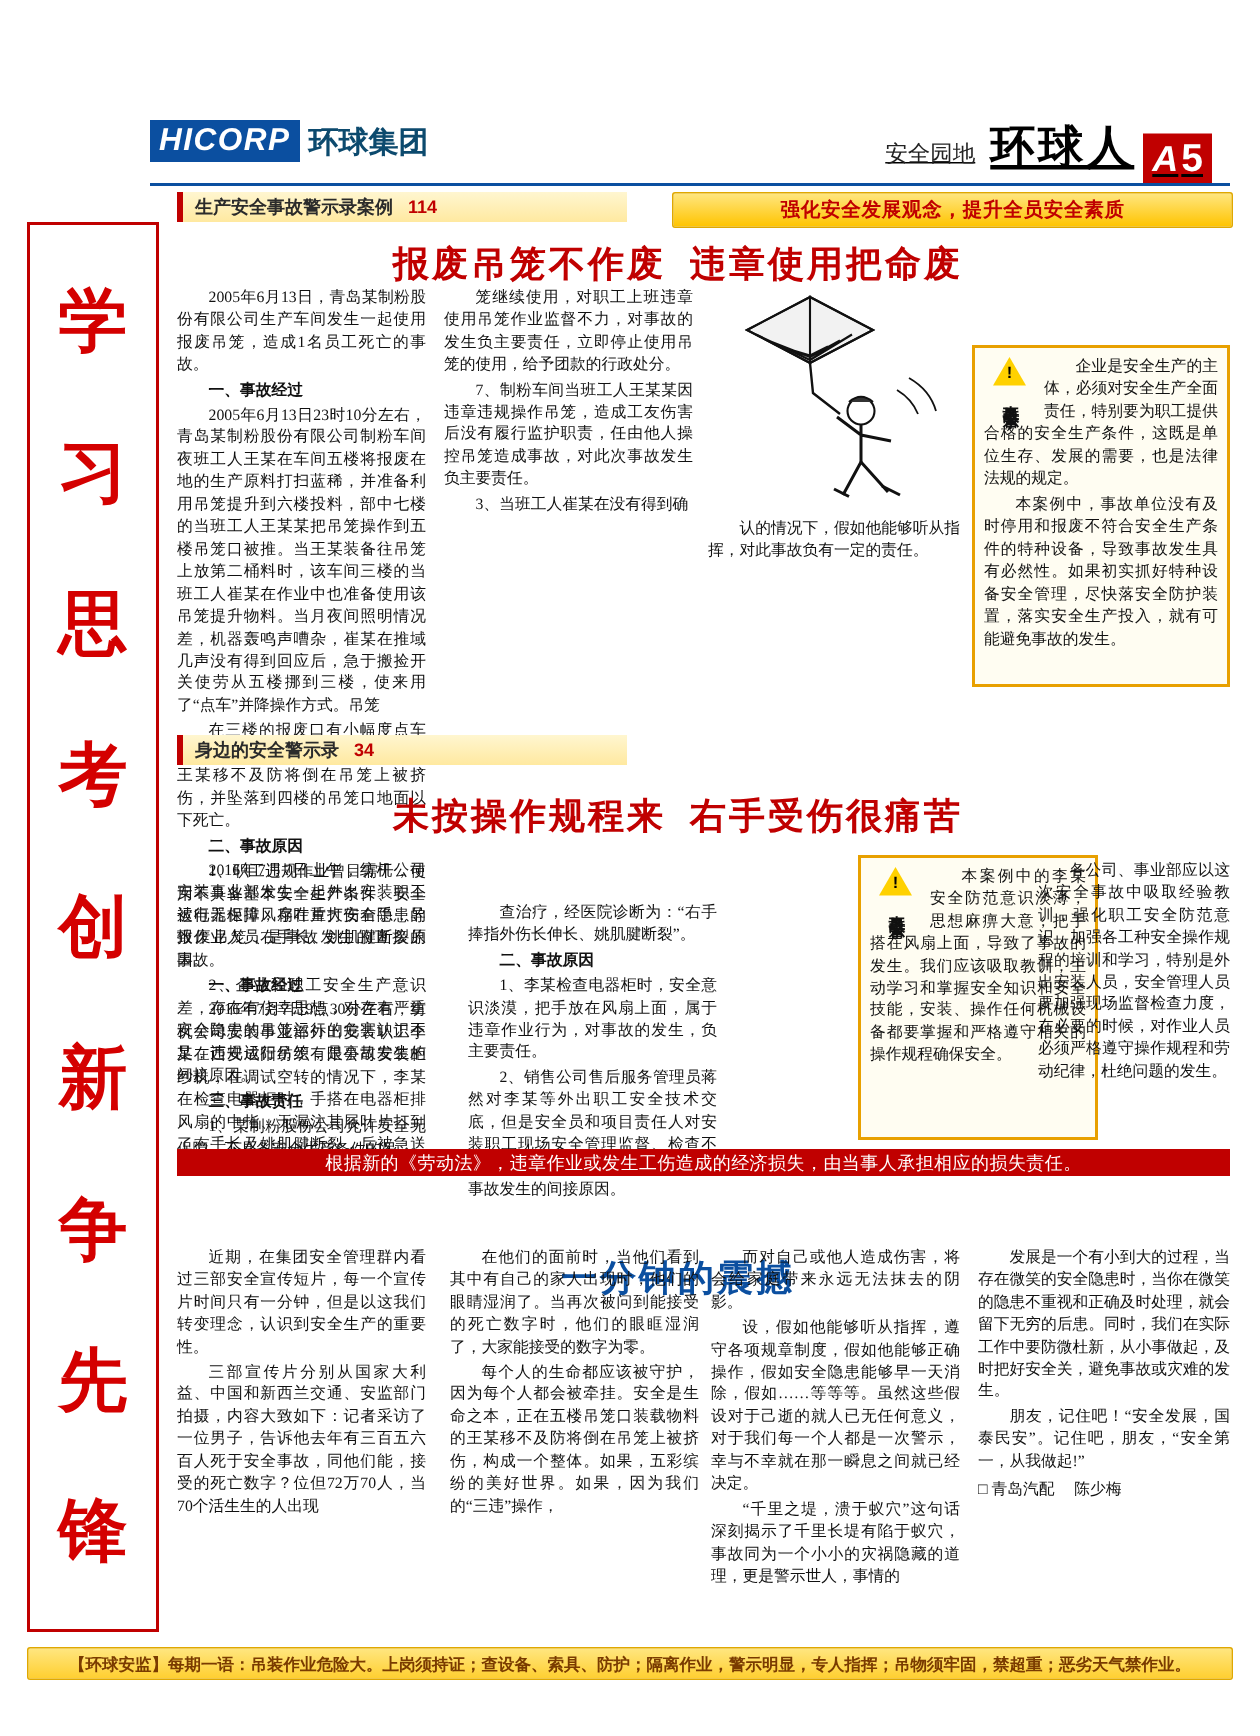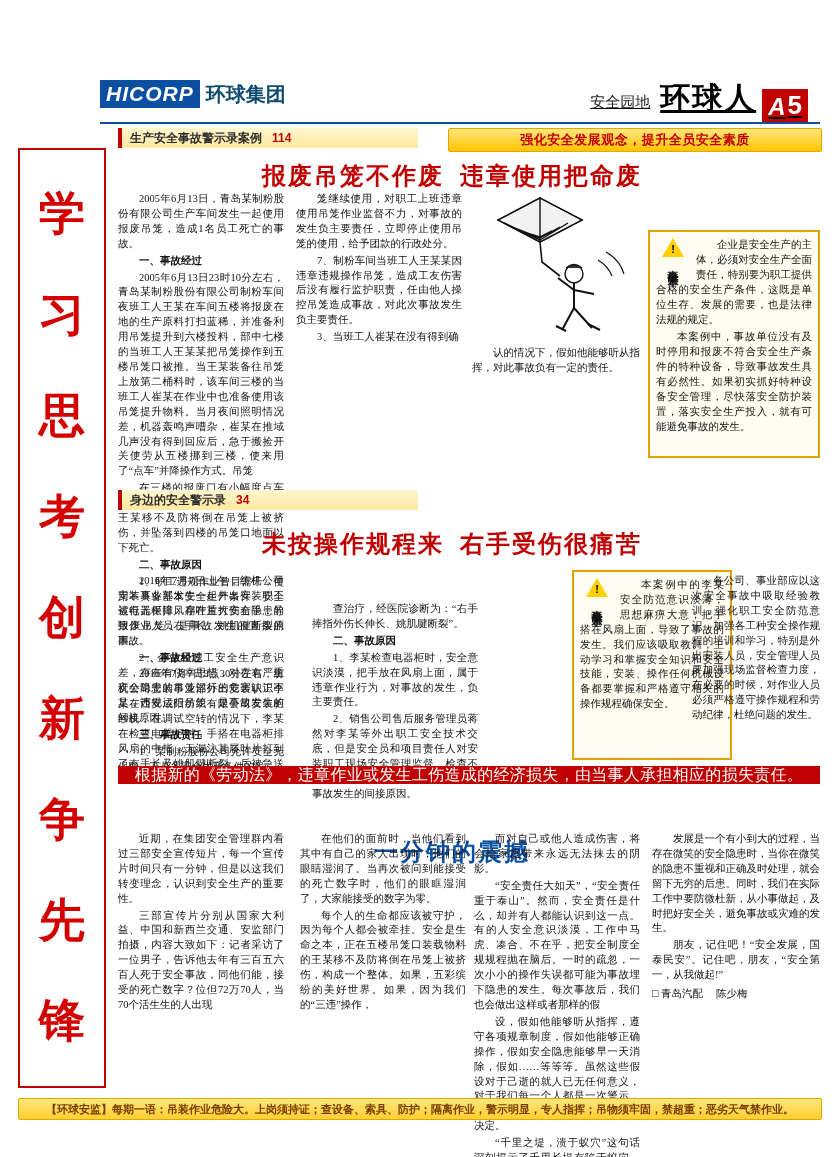--- a/index.html
+++ b/index.html
@@ -102,21 +102,21 @@
   }
   .warn-label{
     font-size:11px;font-weight:bold;color:#111;writing-mode:vertical-rl;
     letter-spacing:2px;line-height:1.1;
   }
   .warn-text{font-size:10.5px;line-height:1.42;text-align:justify;color:#111;}
   .warn-text p{margin:0 0 3px 0;text-indent:2em;}
 
   
   .note-strip{
-    position:absolute;background:#c00000;color:#fff;font-size:16px;
+    position:absolute;background:#c00000;color:#fff;font-size:12px;
     display:flex;align-items:center;justify-content:center;
     padding:0 8px;box-sizing:border-box;letter-spacing:0.3px;
   }
 
   
   .bottom-strip{
     position:absolute;left:18px;top:1098px;width:802px;height:20px;
     background:linear-gradient(#ffe680,#ffcf30);
     border:1px solid #e0a800;border-radius:2px;
     display:flex;align-items:center;justify-content:center;
@@ -264,21 +264,20 @@
   <div class="col" style="left:118px;top:832px;width:166px;">
     <p>近期，在集团安全管理群内看过三部安全宣传短片，每一个宣传片时间只有一分钟，但是以这我们转变理念，认识到安全生产的重要性。</p>
     <p>三部宣传片分别从国家大利益、中国和新西兰交通、安监部门拍摄，内容大致如下：记者采访了一位男子，告诉他去年有三百五六百人死于安全事故，同他们能，接受的死亡数字？位但72万70人，当70个活生生的人出现</p>
   </div>
   <div class="col" style="left:300px;top:832px;width:166px;">
     <p>在他们的面前时，当他们看到其中有自己的家人出现时，他们的眼睛湿润了。当再次被问到能接受的死亡数字时，他们的眼眶湿润了，大家能接受的数字为零。</p>
     <p>每个人的生命都应该被守护，因为每个人都会被牵挂。安全是生命之本，正在五楼吊笼口装载物料的王某移不及防将倒在吊笼上被挤伤，构成一个整体。如果，五彩缤纷的美好世界。如果，因为我们的“三违”操作，</p>
   </div>
   <div class="col" style="left:474px;top:832px;width:166px;">
     <p>而对自己或他人造成伤害，将会给家庭带来永远无法抹去的阴影。</p>
-    <p>“安全责任大如天”，“安全责任重于泰山”。然而，安全责任是什么，却并有人都能认识到这一点。有的人安全意识淡漠，工作中马虎、凑合、不在乎，把安全制度全规规程抛在脑后。一时的疏忽，一次小小的操作失误都可能为事故埋下隐患的发生。每次事故后，我们也会做出这样或者那样的假</p>
     <p>设，假如他能够听从指挥，遵守各项规章制度，假如他能够正确操作，假如安全隐患能够早一天消除，假如……等等等。虽然这些假设对于己逝的就人已无任何意义，对于我们每一个人都是一次警示，幸与不幸就在那一瞬息之间就已经决定。</p>
     <p>“千里之堤，溃于蚁穴”这句话深刻揭示了千里长堤有陷于蚁穴，事故同为一个小小的灾祸隐藏的道理，更是警示世人，事情的</p>
   </div>
   <div class="col" style="left:652px;top:832px;width:168px;">
     <p>发展是一个有小到大的过程，当存在微笑的安全隐患时，当你在微笑的隐患不重视和正确及时处理，就会留下无穷的后患。同时，我们在实际工作中要防微杜新，从小事做起，及时把好安全关，避免事故或灾难的发生。</p>
     <p>朋友，记住吧！“安全发展，国泰民安”。记住吧，朋友，“安全第一，从我做起!”</p>
     <div class="sig">□ 青岛汽配　 陈少梅</div>
   </div>
 
   <div class="bottom-strip">【环球安监】每期一语：吊装作业危险大。上岗须持证；查设备、索具、防护；隔离作业，警示明显，专人指挥；吊物须牢固，禁超重；恶劣天气禁作业。</div>

